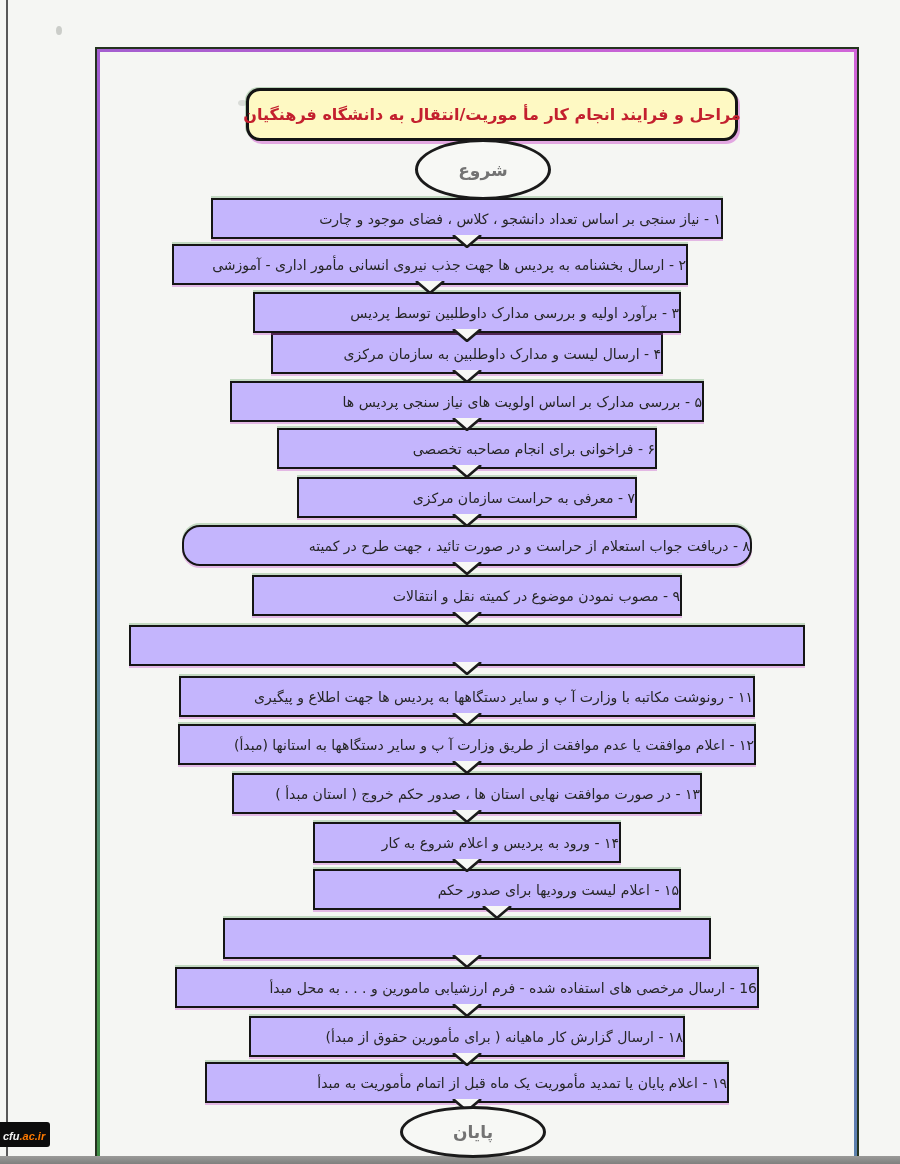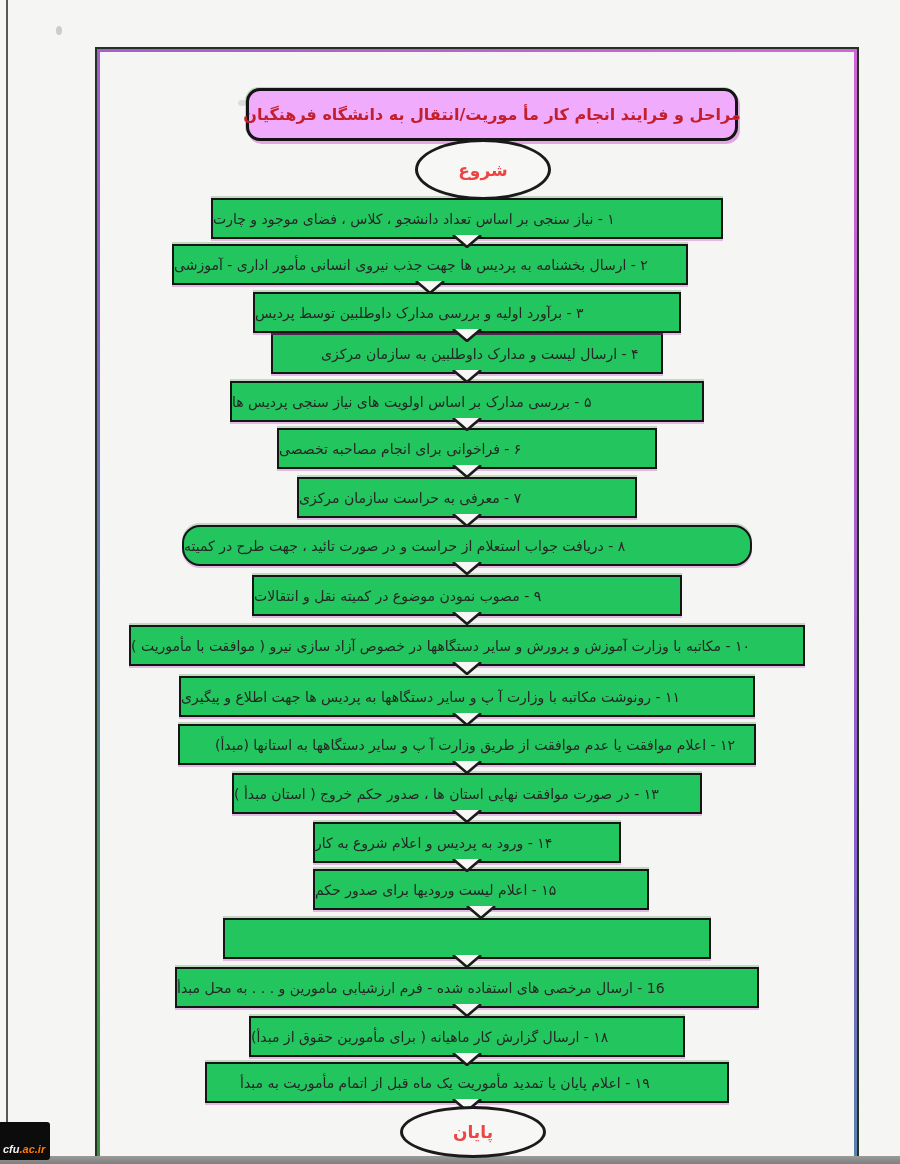--- a/index.html
+++ b/index.html
@@ -30,58 +30,58 @@
     border:2px solid #24331f;border-bottom:none;box-sizing:border-box;
   }
   .frame-inner{
     position:absolute;inset:0;
     border:3px solid;border-bottom:none;
     border-image:linear-gradient(215deg,#d065d8 4%,#b55fd0 22%,#8a5fd0 48%,#5c7fb0 66%,#4d9a50 88%,#3e8a44 100%) 1;
   }
   
   .title-box{
     position:absolute;left:246px;top:88px;width:492px;height:53px;
-    background:#f0abfc;border:3px solid #141414;border-radius:14px;
+    background:#fef9c3;border:3px solid #141414;border-radius:14px;
     box-sizing:border-box;display:flex;align-items:center;justify-content:center;
     z-index:30;
     box-shadow:2px 3px 0 rgba(205,70,205,.45),-1px -1px 0 rgba(80,150,80,.35);
   }
   .title-box .title-text{
     direction:rtl;font-size:16px;font-weight:bold;color:#c3202e;
     white-space:nowrap;letter-spacing:0;
   }
   
   .oval{
     position:absolute;background:#f7f8f5;border:3px solid #1a1a1a;
     border-radius:50%;box-sizing:border-box;
     display:flex;align-items:center;justify-content:center;z-index:30;
   }
   .oval.start{left:415px;top:139px;width:136px;height:61px;}
   .oval.end{left:400px;top:1106px;width:146px;height:52px;}
   .oval .oval-text{
-    direction:rtl;font-size:17px;font-weight:bold;color:#ef4444;white-space:nowrap;
+    direction:rtl;font-size:17px;font-weight:bold;color:#737373;white-space:nowrap;
   }
   
   .step-box{
-    position:absolute;height:41px;background:#22c55e;
+    position:absolute;height:41px;background:#c4b5fd;
     border:2.5px solid #151515;box-sizing:border-box;
-    display:flex;align-items:center;justify-content:flex-start;
+    display:flex;align-items:center;justify-content:flex-end;
     box-shadow:0 2px 0 rgba(195,70,200,.35),0 -2px 0 rgba(75,150,80,.3);
   }
   .step-box .step-label{
     direction:rtl;font-size:14px;color:#262626;white-space:nowrap;
   }
   .vtail{
     position:absolute;bottom:-11px;left:50%;transform:translateX(-50%);
   }
   
   .watermark{
     position:absolute;left:0;top:1122px;height:21px;
     background:#0c0c0c;display:flex;align-items:center;
-    padding:17px 5px 0 3px;border-radius:0 3px 3px 0;
+    padding:4px 5px 0 3px;border-radius:0 3px 3px 0;
     font-family:"Liberation Sans","DejaVu Sans",sans-serif;
     font-style:italic;font-weight:bold;font-size:11px;line-height:21px;
   }
   .wm-white{color:#f2f2f2;}
   .wm-orange{color:#ff7a00;}
 </style>
 </head>
 <body>
 
 <div class="page">
@@ -151,21 +151,20 @@
           <path d="M1,0 L15,12 L29,0" fill="#f7f8f5" stroke="#1b1b1b" stroke-width="2.6"></path>
         </svg>
       </div>
       <div class="step-box" style="top: 575px; width: 430px; left: 252px; z-index: 17;">
         <span class="step-label">۹ - مصوب نمودن موضوع در کمیته نقل و انتقالات</span>
         <svg class="vtail" width="30" height="13" viewBox="0 0 30 13">
           <path d="M1,0 L15,12 L29,0" fill="#f7f8f5" stroke="#1b1b1b" stroke-width="2.6"></path>
         </svg>
       </div>
       <div class="step-box" style="top: 625px; width: 676px; left: 129px; z-index: 16;">
-        <span class="step-label">۱۰ - مکاتبه با وزارت آموزش و پرورش و سایر دستگاهها در خصوص آزاد سازی نیرو ( موافقت با مأموریت )</span>
         <svg class="vtail" width="30" height="13" viewBox="0 0 30 13">
           <path d="M1,0 L15,12 L29,0" fill="#f7f8f5" stroke="#1b1b1b" stroke-width="2.6"></path>
         </svg>
       </div>
       <div class="step-box" style="top: 676px; width: 576px; left: 179px; z-index: 15;">
         <span class="step-label">۱۱ - رونوشت مکاتبه با وزارت آ پ و سایر دستگاهها به پردیس ها جهت اطلاع و پیگیری</span>
         <svg class="vtail" width="30" height="13" viewBox="0 0 30 13">
           <path d="M1,0 L15,12 L29,0" fill="#f7f8f5" stroke="#1b1b1b" stroke-width="2.6"></path>
         </svg>
       </div>
@@ -180,21 +179,21 @@
         <svg class="vtail" width="30" height="13" viewBox="0 0 30 13">
           <path d="M1,0 L15,12 L29,0" fill="#f7f8f5" stroke="#1b1b1b" stroke-width="2.6"></path>
         </svg>
       </div>
       <div class="step-box" style="top: 822px; width: 308px; left: 313px; z-index: 12;">
         <span class="step-label">۱۴ - ورود به پردیس و اعلام شروع به کار</span>
         <svg class="vtail" width="30" height="13" viewBox="0 0 30 13">
           <path d="M1,0 L15,12 L29,0" fill="#f7f8f5" stroke="#1b1b1b" stroke-width="2.6"></path>
         </svg>
       </div>
-      <div class="step-box" style="top: 869px; width: 336px; left: 313px; z-index: 11;">
+      <div class="step-box" style="top: 869px; width: 368px; left: 313px; z-index: 11;">
         <span class="step-label">۱۵ - اعلام لیست ورودیها برای صدور حکم</span>
         <svg class="vtail" width="30" height="13" viewBox="0 0 30 13">
           <path d="M1,0 L15,12 L29,0" fill="#f7f8f5" stroke="#1b1b1b" stroke-width="2.6"></path>
         </svg>
       </div>
       <div class="step-box" style="top: 918px; width: 488px; left: 223px; z-index: 10;">
         <svg class="vtail" width="30" height="13" viewBox="0 0 30 13">
           <path d="M1,0 L15,12 L29,0" fill="#f7f8f5" stroke="#1b1b1b" stroke-width="2.6"></path>
         </svg>
       </div>

